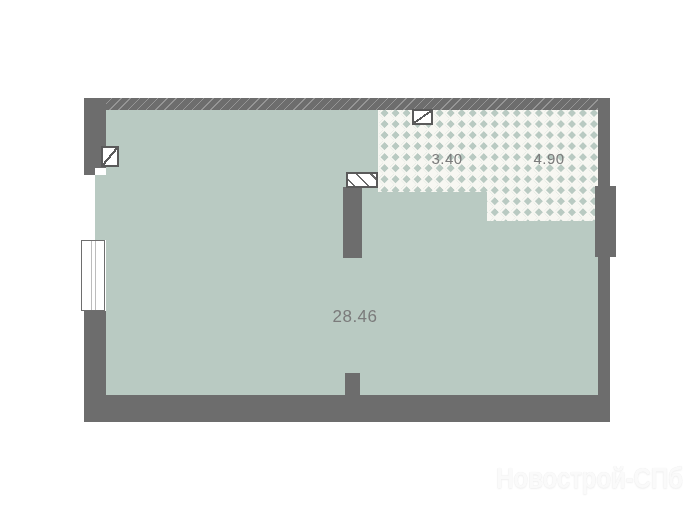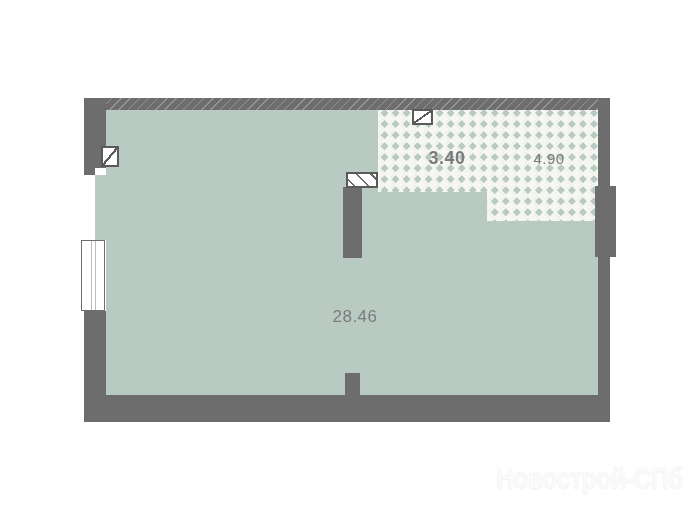--- a/index.html
+++ b/index.html
@@ -54,21 +54,21 @@
     position:absolute;left:81px;top:240px;width:24px;height:71px;
     background-color:#fff;border:1px solid #6e6e6e;box-sizing:border-box;
     background-image:linear-gradient(#bcbcbc,#bcbcbc),linear-gradient(#bcbcbc,#bcbcbc);
     background-size:1px 100%,1px 100%;background-position:9px 0,13px 0;background-repeat:no-repeat;
   }
   
   .area-label{
     position:absolute;transform:translate(-50%,-50%);
     color:#7b7b7b;letter-spacing:.5px;white-space:nowrap;
   }
-  .lbl-340{left:447px;top:158px;font-size:18px;font-weight:bold;}
+  .lbl-340{left:447px;top:158px;font-size:15px;}
   .lbl-490{left:549px;top:158px;font-size:15px;}
   .lbl-5530{left:355px;top:317px;font-size:17px;}
   
   .watermark{
     position:absolute;right:17px;top:461px;
     font-size:30px;font-weight:bold;white-space:nowrap;
     transform:scaleX(.82);transform-origin:100% 50%;
     color:#fafafa;letter-spacing:-.5px;
     text-shadow:0 0 1px #e9e9e9,0 1px 2px #f1f1f1;
   }

